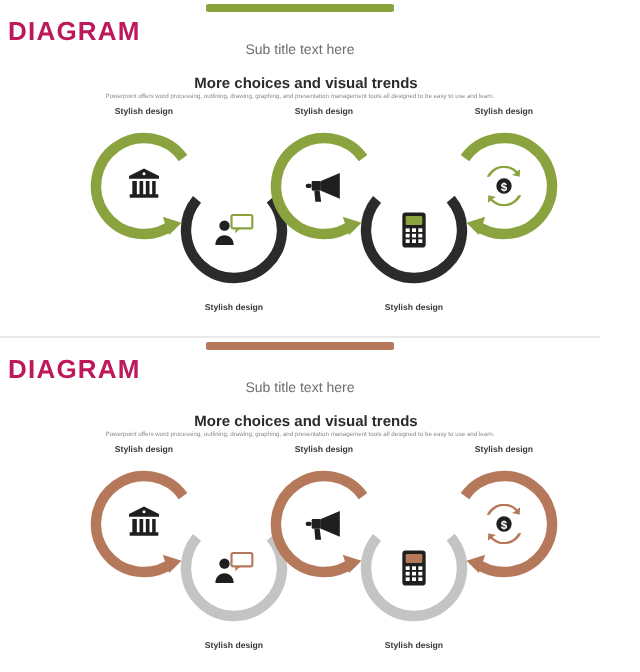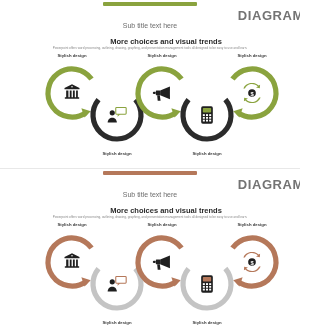--- a/index.html
+++ b/index.html
@@ -18,33 +18,33 @@
   }
   .slide + .slide{border-top:1px solid #e8e8e8;}
 
   .accent-bar{
     position:absolute;top:2px;left:103px;
     width:94px;height:4px;border-radius:1px;
   }
 
   .title{
     position:absolute;top:8px;left:4px;width:100%;
-    text-align:right;
+    text-align:left;
     font-size:13px;font-weight:bold;
     letter-spacing:0.6px;
-    color:#737373;
+    color:#be185d;
   }
   .subtitle{
     position:absolute;top:22px;left:0;width:100%;
     text-align:center;
     font-size:7px;
     color:#6d6d6d;
   }
   .section-title{
-    position:absolute;top:37px;left:16px;width:100%;
+    position:absolute;top:37px;left:3px;width:100%;
     text-align:center;
     font-size:7.5px;font-weight:bold;
     color:#2b2b2b;
   }
   .body-text{
     position:absolute;top:46px;left:50px;width:200px;
     text-align:center;
     font-size:3.1px;line-height:1.55;
     color:#8a8a8a;
   }

